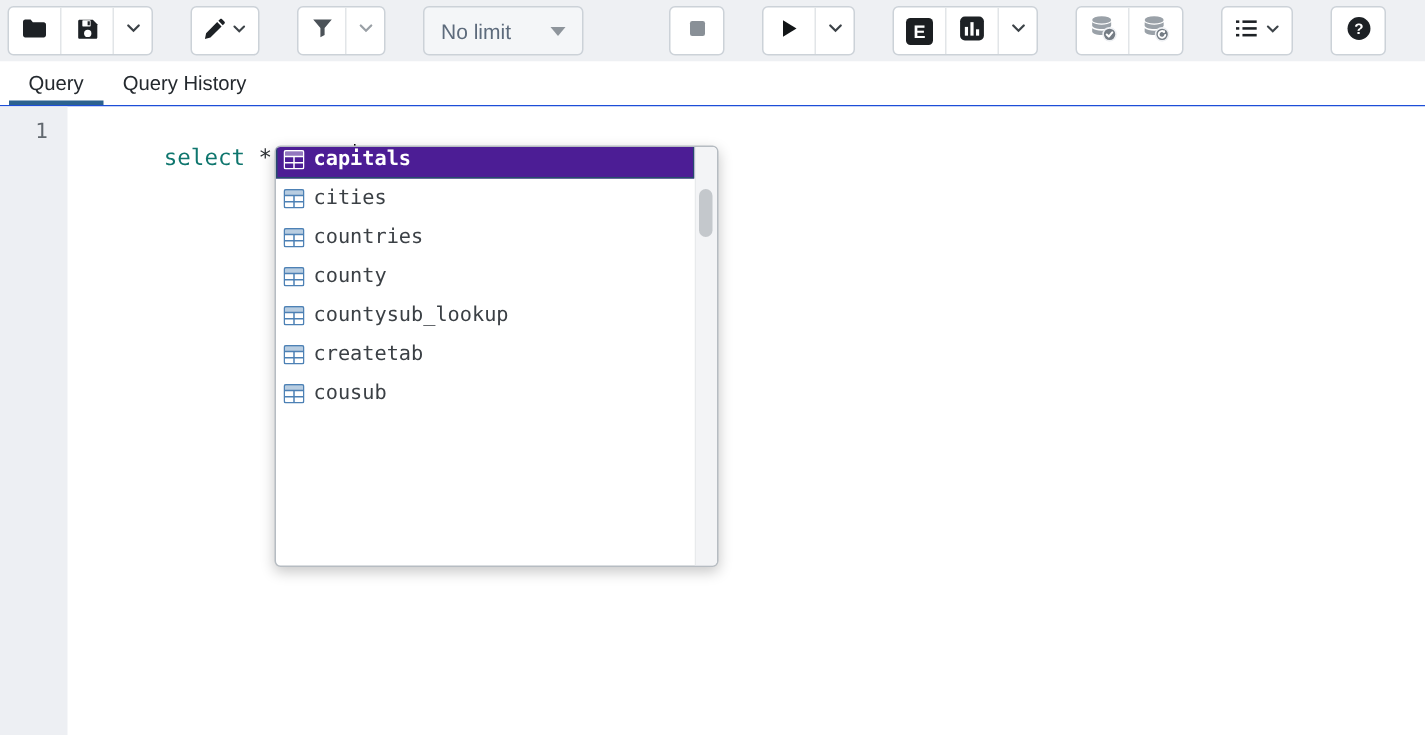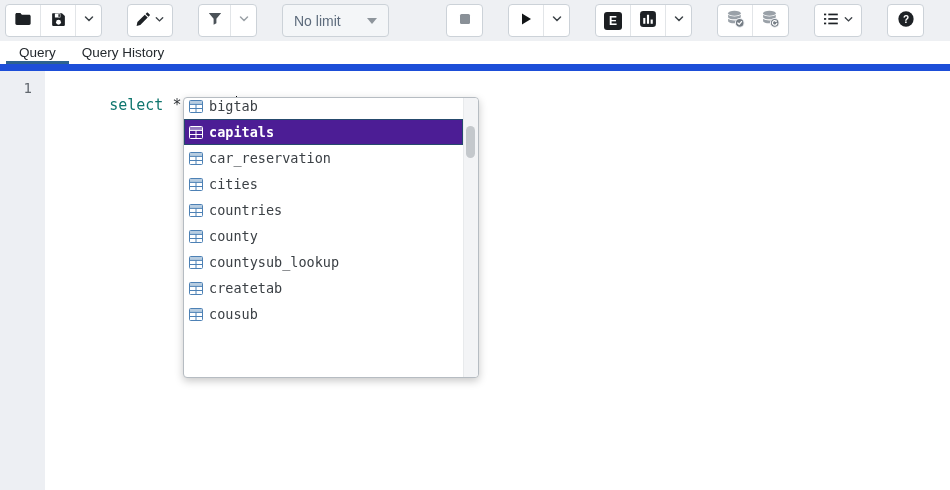--- a/index.html
+++ b/index.html
@@ -11,21 +11,21 @@
   .btn-group { display:flex; background:#fff; border:1px solid #ccd2d8; border-radius:4px; height:33px; overflow:hidden; flex:0 0 auto; }
   .tbtn { min-width:35px; height:100%; display:flex; align-items:center; justify-content:center; gap:3px; border:none; border-right:1px solid #e2e5e8; background:transparent; cursor:pointer; padding:0 4px; }
   .tbtn:last-child { border-right:none; }
   .tbtn.narrow { min-width:25px; }
   .gap { width:7px; flex:0 0 auto; }
   .limit-select { height:33px; min-width:107px; background:#f4f6f8; border:1px solid #ccd2d8; border-radius:4px; display:flex; align-items:center; justify-content:space-between; padding:0 11px; color:#5d6b7c; font-size:14px; cursor:pointer; flex:0 0 auto; }
   .caret { width:0; height:0; border-left:5px solid transparent; border-right:5px solid transparent; border-top:6px solid #8e959c; margin-left:8px; }
   .badge-e { width:18px; height:18px; background:#1b1e21; color:#fff; border-radius:3px; font-weight:bold; font-size:12px; display:flex; align-items:center; justify-content:center; }
 
   
-  .tabbar { height:30px; background:#fff; border-bottom:7px solid #1d4ed8; display:flex; align-items:stretch; padding-left:6px; }
+  .tabbar { height:30px; background:#fff; border-bottom:1px solid #1d4ed8; display:flex; align-items:stretch; padding-left:6px; }
   .tab { padding:0 13px; display:flex; align-items:center; font-size:13.5px; color:#24292e; position:relative; cursor:pointer; }
   .tab.active::after { content:''; position:absolute; left:0; right:0; bottom:0; height:3px; background:#2c628f; }
 
   
   .editor { position:relative; display:flex; height:419px; background:#fff; }
   .gutter { width:45px; background:#edeff3; color:#62686f; font-family:"DejaVu Sans Mono", monospace; font-size:14px; text-align:right; padding:9px 13px 0 0; }
   .codearea { flex:1; padding:7px 0 0 10px; font-family:"DejaVu Sans Mono", monospace; font-size:15px; color:#24292e; white-space:pre; }
   .kw { color:#0f766e; margin-right:1ch; }
   .op { color:#2f3337; margin-right:1ch; }
   .cursor { display:inline-block; width:1.5px; height:17px; background:#000; vertical-align:-3px; }
@@ -210,58 +210,34 @@
     </div>
     <div class="codearea">
       <span class="kw">select</span><span class="op">*</span><span class="kw">from</span><span class="cursor"></span>
     </div>
   </div>
 
   <div class="autocomplete">
     <div class="ac-viewport">
       <div class="ac-list">
 
-          <div class="ac-item">
-            <span class="ac-icon">
-              <svg width="14" height="13" viewBox="0 0 14 13">
-                <rect x="0.5" y="0.5" width="13" height="12" rx="1" fill="none" stroke="currentColor"></rect>
-                <rect x="1" y="1" width="12" height="3.2" fill="currentColor" opacity="0.4"></rect>
-                <line x1="0.5" y1="4.4" x2="13.5" y2="4.4" stroke="currentColor"></line>
-                <line x1="0.5" y1="8.5" x2="13.5" y2="8.5" stroke="currentColor"></line>
-                <line x1="7" y1="4.4" x2="7" y2="12.5" stroke="currentColor"></line>
-              </svg>
-            </span>
-            <span>bigtab</span>
-          </div>
 
           <div class="ac-item selected">
             <span class="ac-icon">
               <svg width="14" height="13" viewBox="0 0 14 13">
                 <rect x="0.5" y="0.5" width="13" height="12" rx="1" fill="none" stroke="currentColor"></rect>
                 <rect x="1" y="1" width="12" height="3.2" fill="currentColor" opacity="0.4"></rect>
                 <line x1="0.5" y1="4.4" x2="13.5" y2="4.4" stroke="currentColor"></line>
                 <line x1="0.5" y1="8.5" x2="13.5" y2="8.5" stroke="currentColor"></line>
                 <line x1="7" y1="4.4" x2="7" y2="12.5" stroke="currentColor"></line>
               </svg>
             </span>
             <span>capitals</span>
           </div>
 
-          <div class="ac-item">
-            <span class="ac-icon">
-              <svg width="14" height="13" viewBox="0 0 14 13">
-                <rect x="0.5" y="0.5" width="13" height="12" rx="1" fill="none" stroke="currentColor"></rect>
-                <rect x="1" y="1" width="12" height="3.2" fill="currentColor" opacity="0.4"></rect>
-                <line x1="0.5" y1="4.4" x2="13.5" y2="4.4" stroke="currentColor"></line>
-                <line x1="0.5" y1="8.5" x2="13.5" y2="8.5" stroke="currentColor"></line>
-                <line x1="7" y1="4.4" x2="7" y2="12.5" stroke="currentColor"></line>
-              </svg>
-            </span>
-            <span>car_reservation</span>
-          </div>
 
           <div class="ac-item">
             <span class="ac-icon">
               <svg width="14" height="13" viewBox="0 0 14 13">
                 <rect x="0.5" y="0.5" width="13" height="12" rx="1" fill="none" stroke="currentColor"></rect>
                 <rect x="1" y="1" width="12" height="3.2" fill="currentColor" opacity="0.4"></rect>
                 <line x1="0.5" y1="4.4" x2="13.5" y2="4.4" stroke="currentColor"></line>
                 <line x1="0.5" y1="8.5" x2="13.5" y2="8.5" stroke="currentColor"></line>
                 <line x1="7" y1="4.4" x2="7" y2="12.5" stroke="currentColor"></line>
               </svg>

